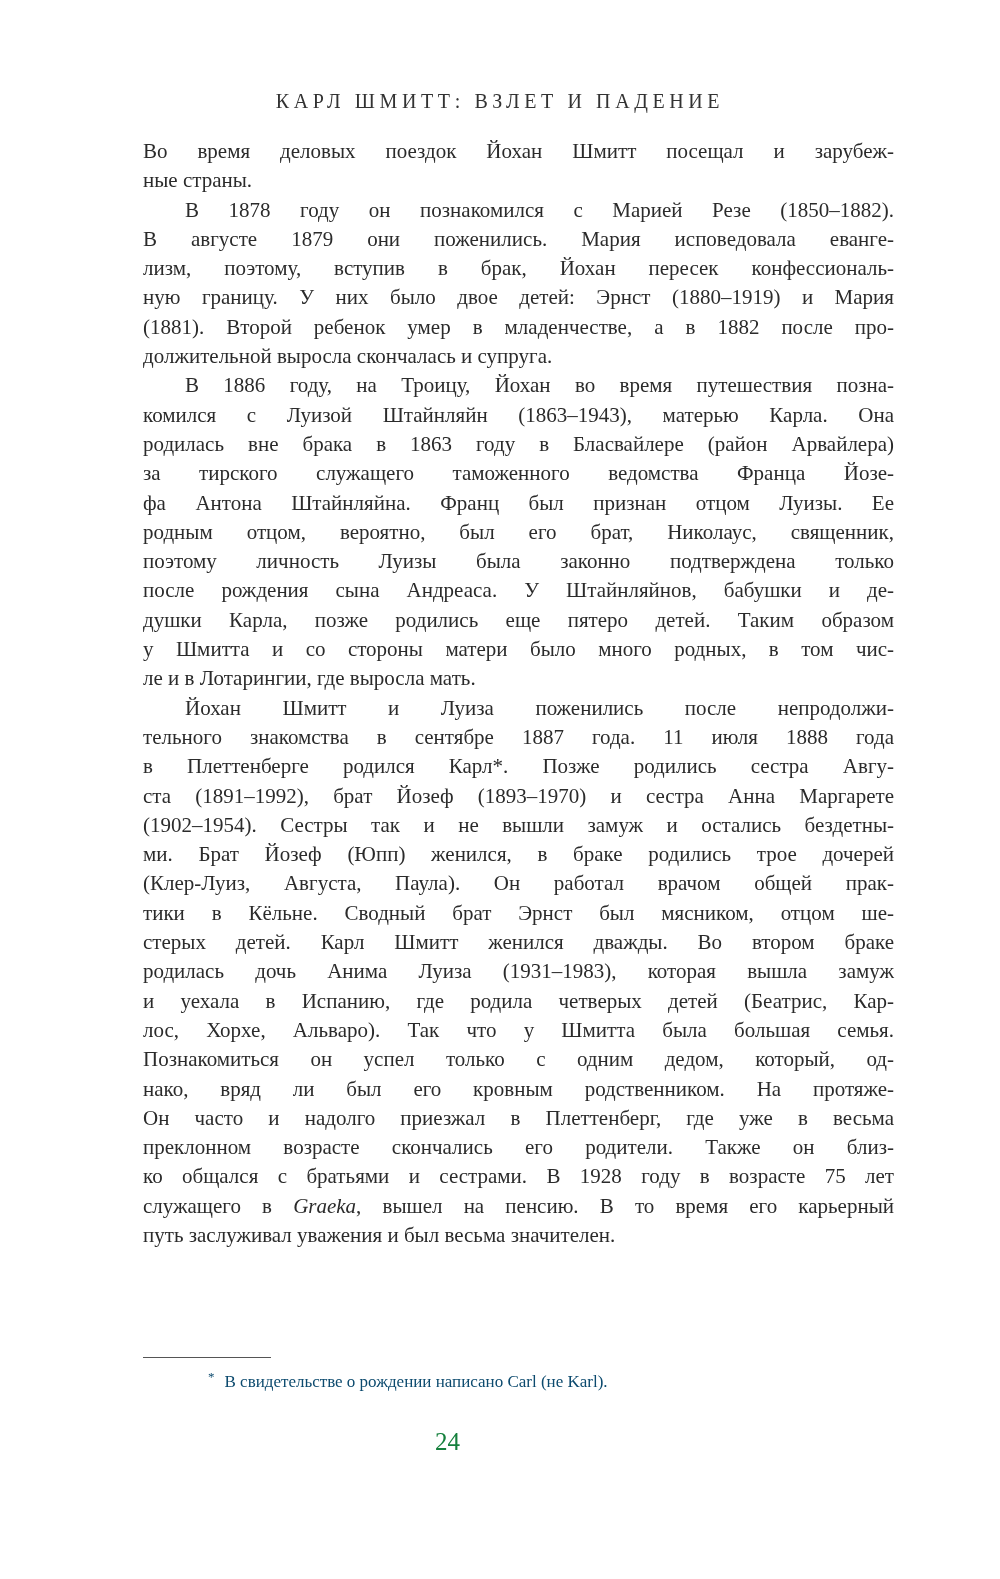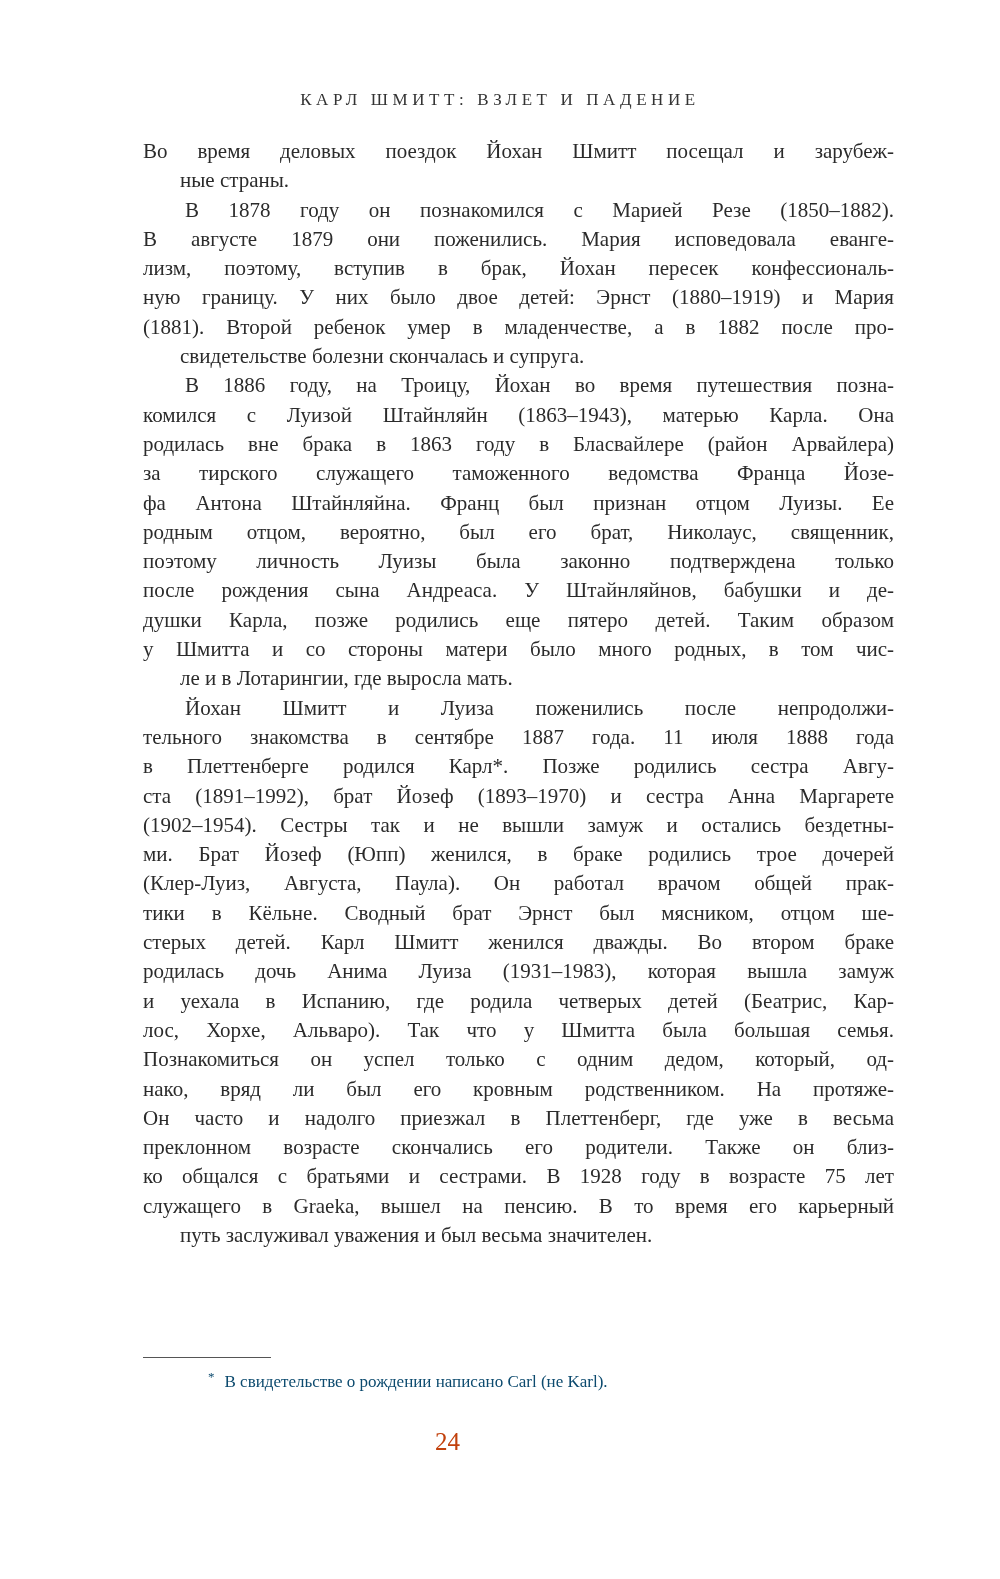--- a/index.html
+++ b/index.html
@@ -14,47 +14,47 @@
       overflow: hidden;
       font-family: "Liberation Serif", "DejaVu Serif", serif;
       color: #2b2b2b;
     }
     .running-head {
       position: absolute;
       top: 90px;
       left: 0;
       width: 1000px;
       text-align: center;
-      font-size: 17px;
+      font-size: 20px;
       letter-spacing: 4.6px;
       color: #333;
     }
     .body-text {
       position: absolute;
       top: 137px;
       left: 143px;
       width: 751px;
       font-size: 21px;
       line-height: 29.3px;
     }
     .line {
       display: block;
       white-space: nowrap;
       text-align: justify;
       text-align-last: justify;
       height: 29.3px;
     }
     .line.last {
       text-align-last: left;
-      margin-left: 37px;
     }
     .line.indent {
       padding-left: 42px;
     }
     .line .it {
+      font-style: italic;
     }
     .footnote-rule {
       position: absolute;
       top: 1357px;
       left: 143px;
       width: 128px;
       height: 0;
       border-top: 1px solid #555;
     }
     .footnote {
@@ -70,40 +70,40 @@
       font-size: 13px;
       margin-right: 10px;
     }
     .page-number {
       position: absolute;
       top: 1428px;
       left: 0;
       width: 895px;
       text-align: center;
       font-size: 25px;
-      color: #c2410c;
+      color: #15803d;
     }
   </style>
 </head>
 <body>
 
 <div class="running-head">КАРЛ ШМИТТ: ВЗЛЕТ И ПАДЕНИЕ</div>
 
 <div class="body-text" id="body-text">
     <div>
       <span class="line">Во время деловых поездок Йохан Шмитт посещал и зарубеж-</span>
       <span class="line last">ные страны.</span>
     </div>
     <div>
       <span class="line indent">В 1878 году он познакомился с Марией Резе (1850–1882).</span>
       <span class="line">В августе 1879 они поженились. Мария исповедовала еванге-</span>
       <span class="line">лизм, поэтому, вступив в брак, Йохан пересек конфессиональ-</span>
       <span class="line">ную границу. У них было двое детей: Эрнст (1880–1919) и Мария</span>
       <span class="line">(1881). Второй ребенок умер в младенчестве, а в 1882 после про-</span>
-      <span class="line last">свидетельстве болезни скончалась и супруга.</span>
+      <span class="line last">должительной выросла скончалась и супруга.</span>
     </div>
     <div>
       <span class="line indent">В 1886 году, на Троицу, Йохан во время путешествия позна-</span>
       <span class="line">комился с Луизой Штайнляйн (1863–1943), матерью Карла. Она</span>
       <span class="line">родилась вне брака в 1863 году в Бласвайлере (район Арвайлера)</span>
       <span class="line">за тирского служащего таможенного ведомства Франца Йозе-</span>
       <span class="line">фа Антона Штайнляйна. Франц был признан отцом Луизы. Ее</span>
       <span class="line">родным отцом, вероятно, был его брат, Николаус, священник,</span>
       <span class="line">поэтому личность Луизы была законно подтверждена только</span>
       <span class="line">после рождения сына Андреаса. У Штайнляйнов, бабушки и де-</span>

